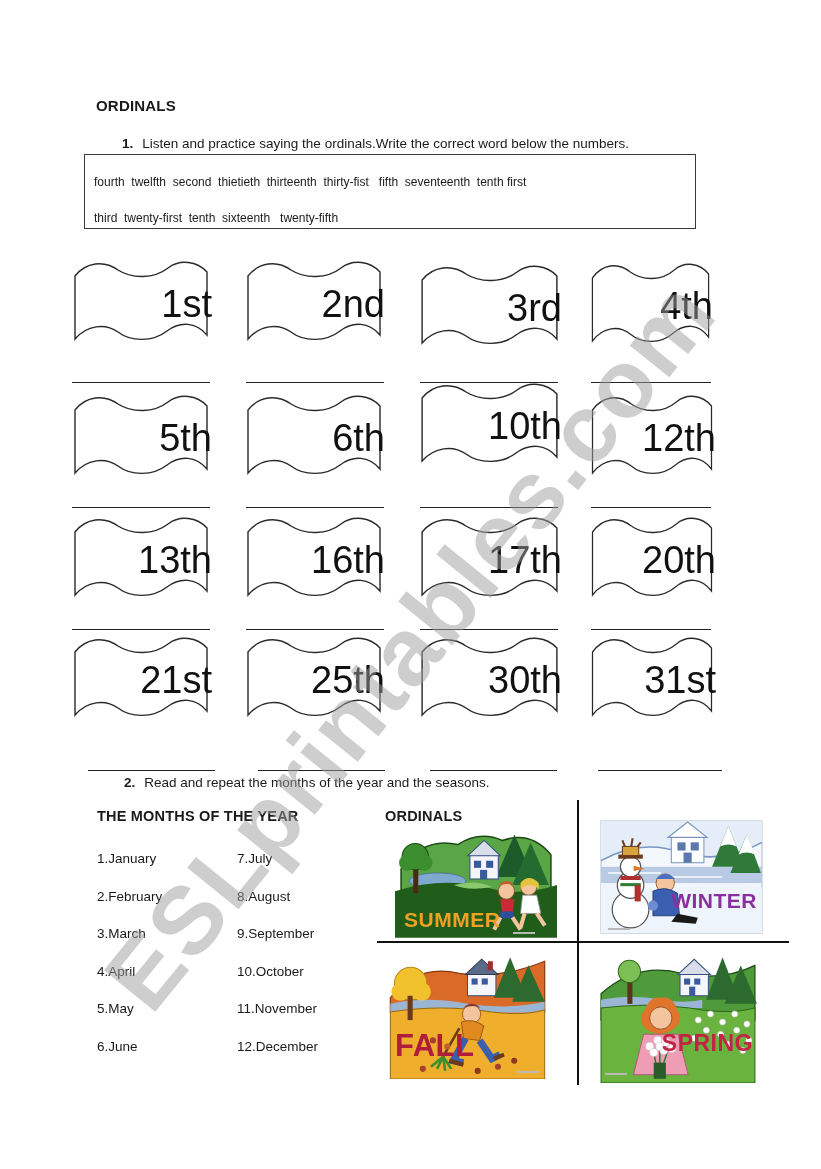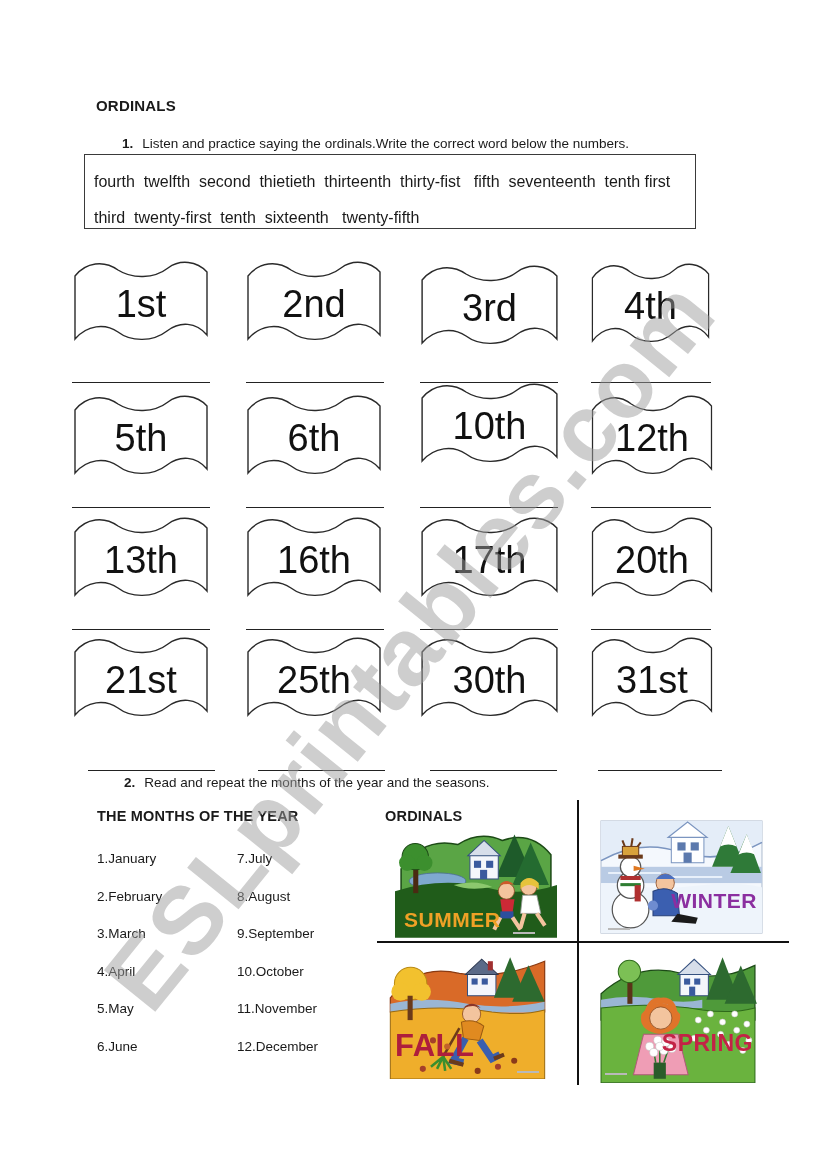--- a/index.html
+++ b/index.html
@@ -8,26 +8,26 @@
     font-family:"Liberation Sans",sans-serif;color:#1a1a1a;
   }
   .abs{position:absolute;}
   .doc-title{font-size:15px;font-weight:bold;letter-spacing:0.2px;}
   .instr{font-size:13.5px;display:flex;gap:9px;align-items:baseline;white-space:nowrap;}
   .instr b{font-size:13.5px;}
   .word-box{
     border:1px solid #3a3a3a;background:#fff;
     padding:9px 9px;box-sizing:border-box;
   }
-  .word-box .bank-line{font-size:16px;line-height:36px;white-space:pre;}
+  .word-box .bank-line{font-size:12px;line-height:36px;white-space:pre;}
   .flag-cell{position:absolute;}
   .flag-cell svg{position:absolute;left:0;top:0;width:100%;height:100%;}
   .flag-label{
     position:absolute;left:0;right:0;top:50%;transform:translateY(-54%);
-    text-align:center;font-size:38px;color:#111;line-height:1;
+    text-align:right;font-size:38px;color:#111;line-height:1;
   }
   .write-line{position:absolute;height:0;border-top:1.6px solid #222;}
   .sec-head{font-size:14.5px;font-weight:bold;letter-spacing:0.2px;}
   .months-col div{font-size:13.5px;line-height:37.6px;white-space:nowrap;}
   .season-cell{position:absolute;}
   .season-cell svg{position:absolute;left:0;top:0;width:100%;height:100%;}
   .season-word{
     position:absolute;font-weight:bold;font-size:21px;letter-spacing:0.5px;
     font-family:"Liberation Sans",sans-serif;line-height:1;
   }

